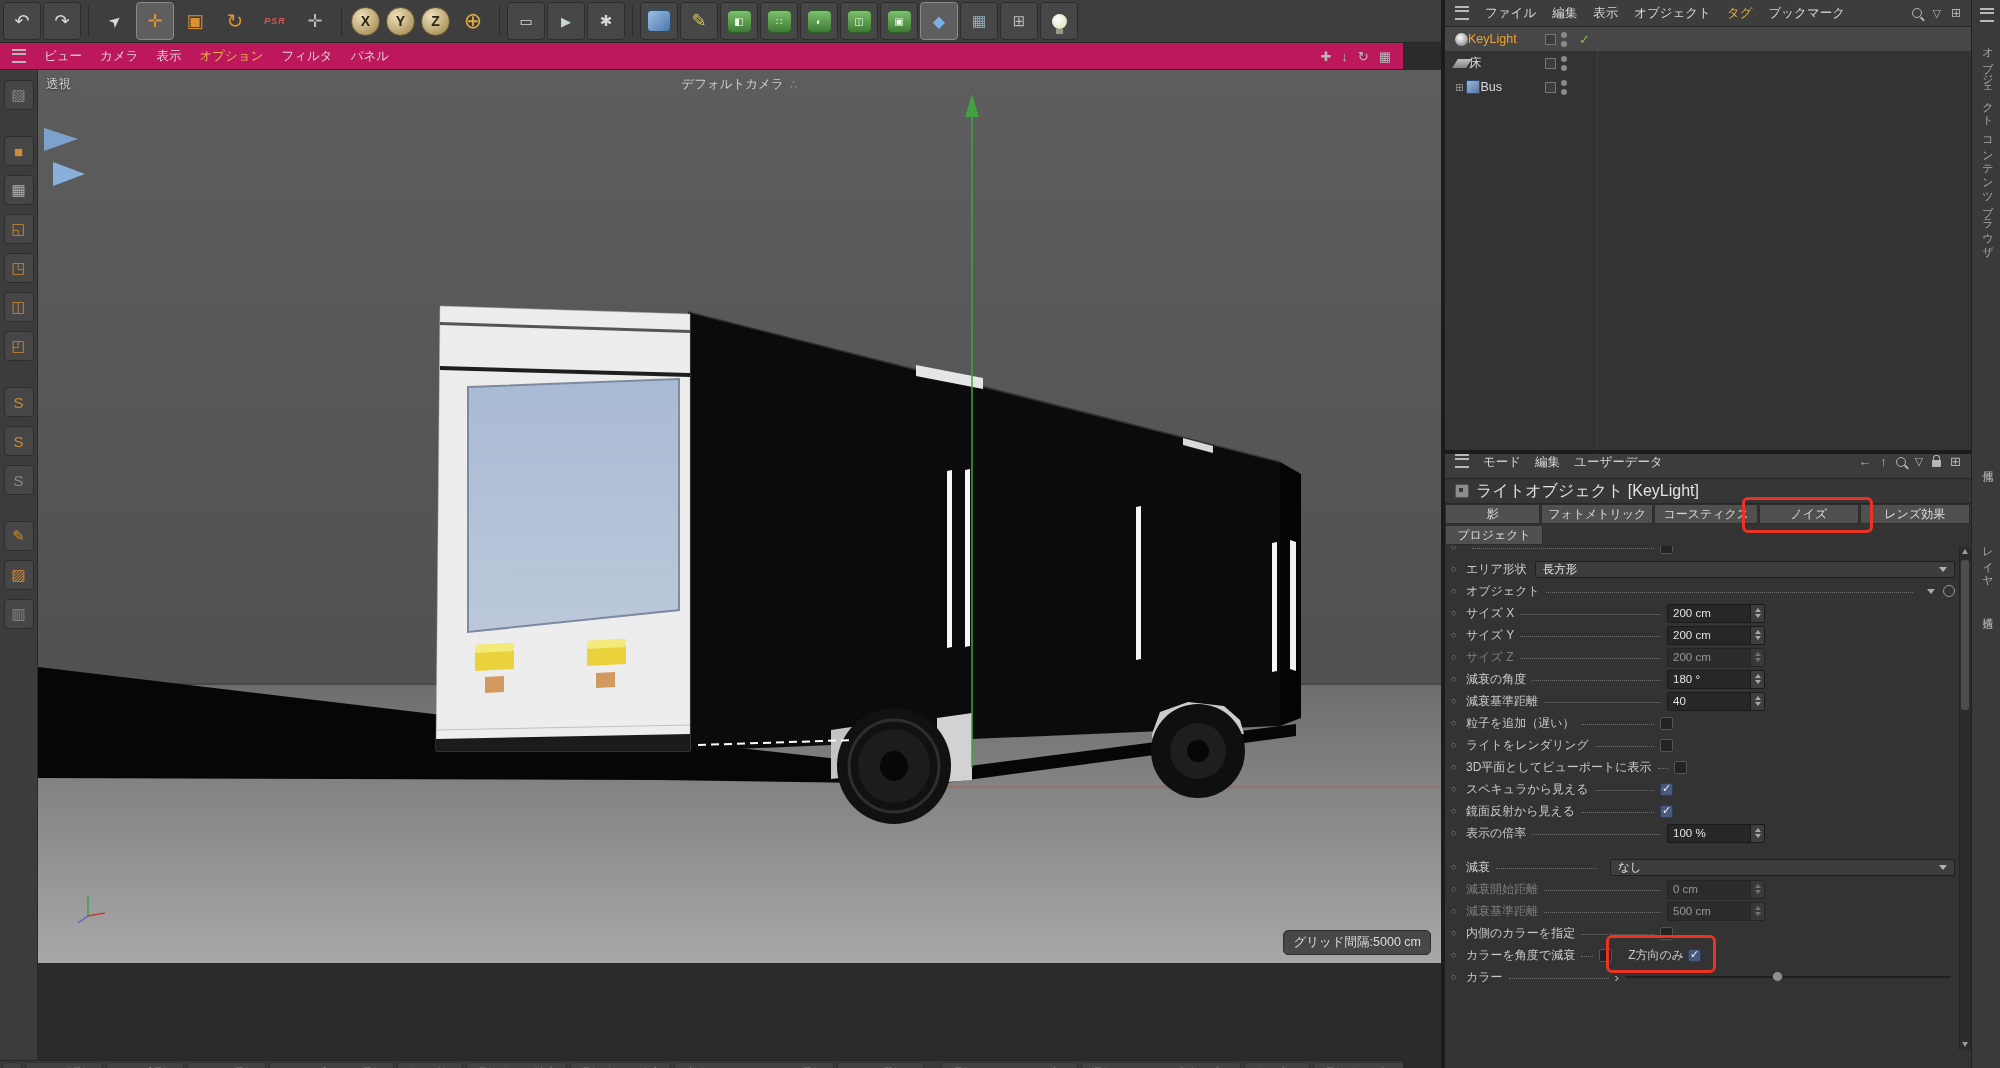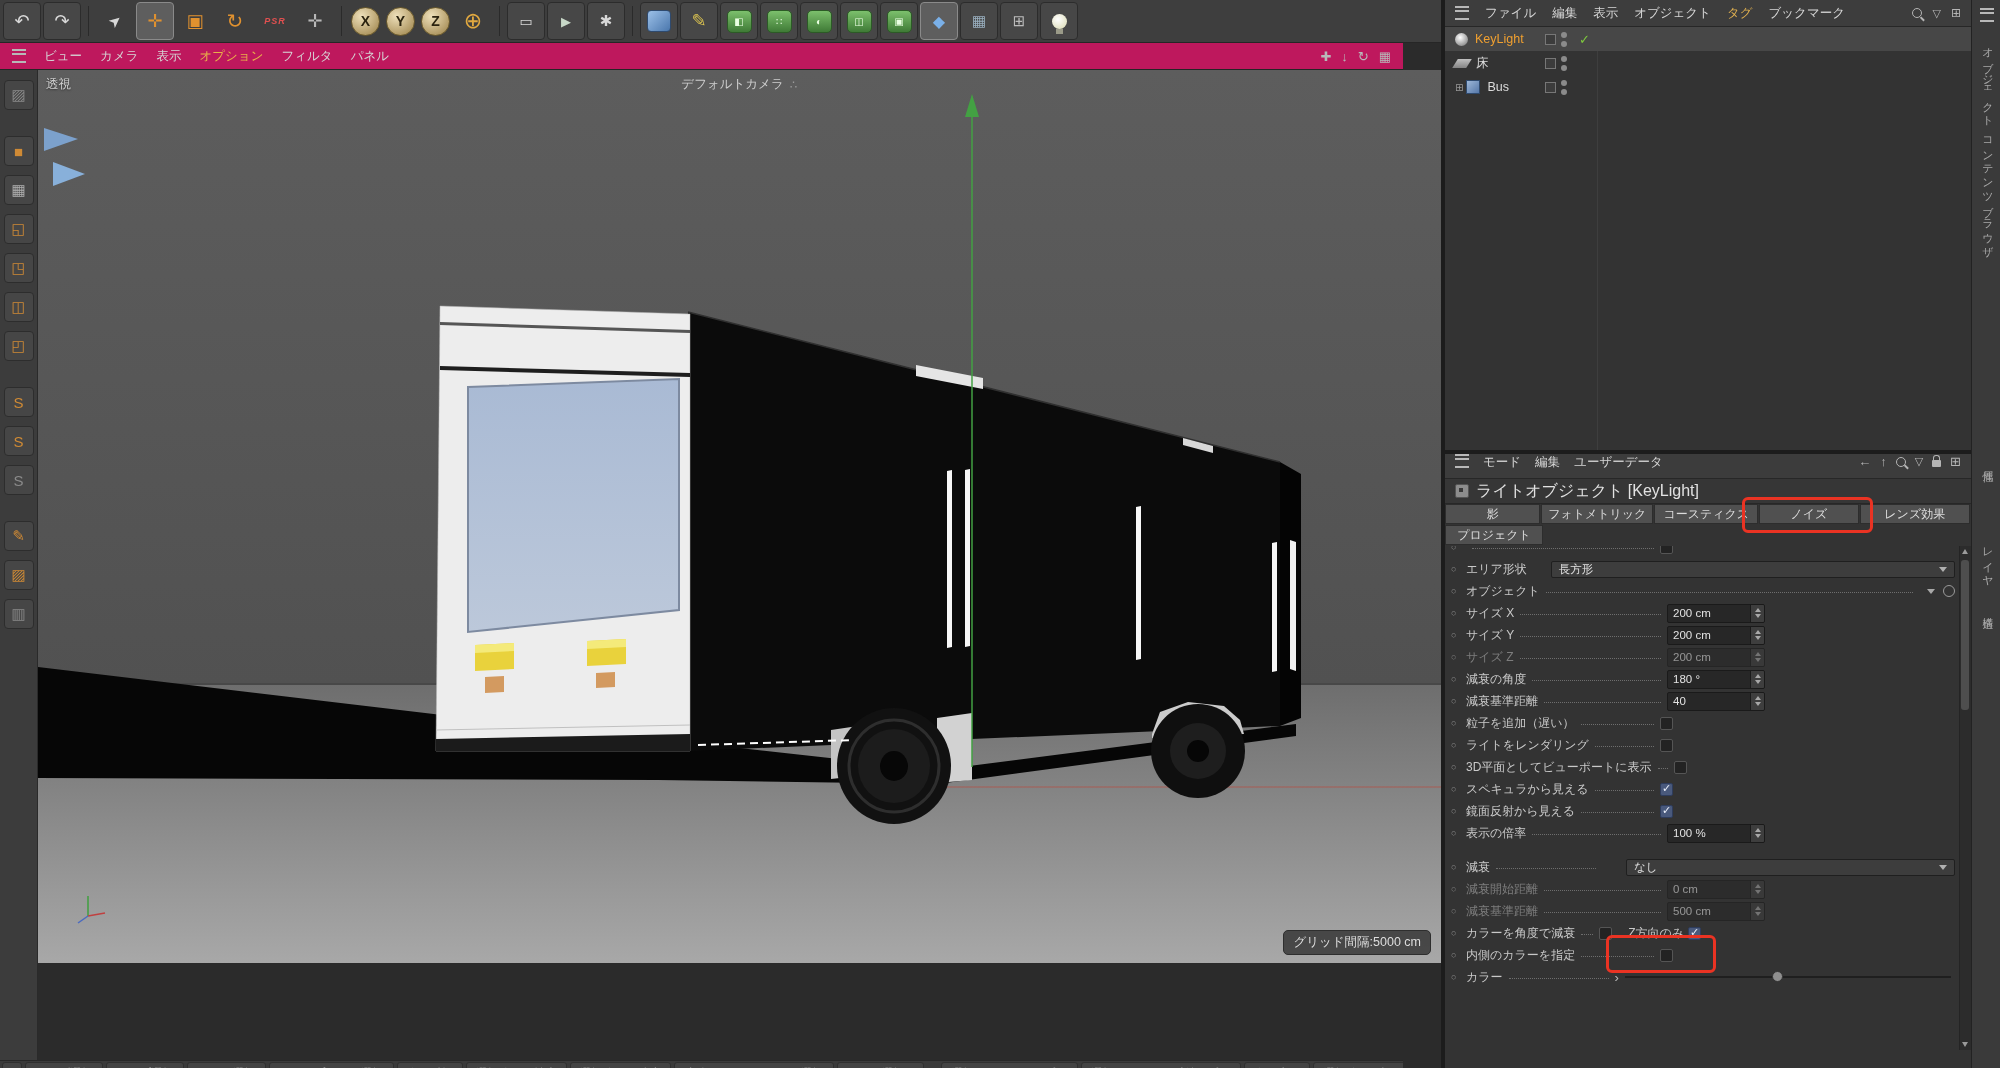--- a/index.html
+++ b/index.html
@@ -54,21 +54,21 @@
   
   .main-divider{left:1441px;top:0;width:4px;height:1068px;background:#1c1c1c}
   .right-panel{left:1445px;top:0;width:526px;height:1068px;background:#333}
   .om-menu{height:26px;background:#3d3d3d;border-bottom:1px solid #272727;display:flex;align-items:center;gap:16px;padding:0 10px;font-size:12.5px;color:#d6d6d6}
   .om-menu .tag-accent{color:#e0b050}
   .om-right{margin-left:auto;display:flex;gap:10px;align-items:center}
   .om-body{position:relative;height:423px;background:#333;border-bottom:4px solid #1c1c1c;box-sizing:content-box}
   .omdiv{position:absolute;left:152px;top:0;bottom:0;width:1px;background:#3e3e3e}
   .orow{height:24px;display:flex;align-items:center;padding-left:10px;font-size:12.5px;color:#dcdcdc;position:relative}
   .orow.sel{background:#474747}
-  .oname{margin-left:7px}
+  .oname{}
   .oname.keylight{color:#f0a030}
   .light-ico{width:13px;height:13px;border-radius:50%;background:radial-gradient(circle at 40% 35%,#fff,#909090 75%);flex:none}
   .floor-ico{width:14px;height:9px;background:linear-gradient(#c0c0c0,#848484);transform:skewX(-32deg);flex:none}
   .bus-ico{width:12px;height:12px;background:linear-gradient(135deg,#9db7d8,#5577a8);border:1px solid #2f4a6e;flex:none}
   .exp{font-size:10px;color:#999;margin-right:3px;flex:none}
   .lay{position:absolute;left:100px;width:9px;height:9px;border:1px solid #777;background:#3c3c3c}
   .tg{position:absolute;left:116px;display:flex;flex-direction:column;gap:3px}
   .tg i{width:6px;height:6px;border-radius:50%;background:#8b8b8b}
   .tagchk{position:absolute;left:134px;color:#7ec83e;font-weight:bold;font-size:13px}
 
@@ -95,21 +95,21 @@
   .adot::before{content:"○"}
   .lbl{white-space:nowrap;flex:none}
   .leader{flex:1;height:9px;border-bottom:1px dotted #6e6e6e;margin:0 6px 6px 6px;min-width:10px}
   .leadfix{width:100px;flex:none;height:9px;border-bottom:1px dotted #6e6e6e;margin:0 6px 6px 6px}
   .spin{display:flex;width:96px;height:17px;background:#272727;border:1px solid #1a1a1a;border-radius:2px;flex:none;overflow:hidden}
   .spin .v{flex:1;padding:0 5px;font-size:11.5px;color:#e2e2e2;line-height:17px;white-space:nowrap}
   .spin .ar{width:13px;background:#3e3e3e;display:flex;flex-direction:column;align-items:center;justify-content:center;gap:2px;border-left:1px solid #1a1a1a}
   .spin .ar i{width:0;height:0;border-left:3px solid transparent;border-right:3px solid transparent}
   .spin .ar .up{border-bottom:4px solid #a8a8a8}
   .spin .ar .dn{border-top:4px solid #a8a8a8}
-  .dd{flex:1;height:17px;background:#3d3d3d;border:1px solid #1f1f1f;border-radius:2px;margin-left:24px;display:flex;align-items:center;padding:0 7px;font-size:11.5px;color:#e0e0e0;box-sizing:border-box}
+  .dd{flex:1;height:17px;background:#3d3d3d;border:1px solid #1f1f1f;border-radius:2px;margin-left:8px;display:flex;align-items:center;padding:0 7px;font-size:11.5px;color:#e0e0e0;box-sizing:border-box}
   .dd .chev{margin-left:auto;width:0;height:0;border-left:4px solid transparent;border-right:4px solid transparent;border-top:5px solid #b0b0b0}
   .cb{width:13px;height:13px;background:#232323;border:1px solid #555;border-radius:2px;flex:none;position:relative;box-sizing:border-box}
   .cb.on{background:#49597c;border-color:#2e3c5c}
   .cb.on::after{content:"✓";position:absolute;top:-2px;left:1px;color:#eef2fc;font-size:11px}
   .tail-s{width:190px;flex:none}
   .tail-c{width:282px;flex:none}
   .tailf{flex:1}
   .sp16{width:16px;flex:none}
   .sp4{width:4px;flex:none}
   .arow.dis .lbl,.arow.dis .adot::before{color:#7d7d7d}
@@ -592,40 +592,40 @@
           <span class="ar">
               <i class="up"></i>
               <i class="dn"></i>
             </span>
         </span>
         <span class="tail-s"></span>
       </div>
 
       <div class="arow">
         <span class="adot"></span>
+        <span class="lbl">内側のカラーを指定</span>
+        <span class="leader"></span>
+        <span class="cb"></span>
+        <span class="tail-c"></span>
+      </div>
+
+      <div class="arow">
+        <span class="adot"></span>
         <span class="lbl">カラーを角度で減衰</span>
         <span class="leadfix" style="width:12px"></span>
         <span class="cb"></span>
         <span class="sp16"></span>
         <span class="lbl">Z方向のみ</span>
         <span class="sp4"></span>
         <span class="cb on"></span>
         <span class="tailf"></span>
       </div>
 
       <div class="arow">
         <span class="adot"></span>
-        <span class="lbl">内側のカラーを指定</span>
-        <span class="leader"></span>
-        <span class="cb"></span>
-        <span class="tail-c"></span>
-      </div>
-
-      <div class="arow">
-        <span class="adot"></span>
         <span class="lbl">カラー</span>
         <span class="leadfix"></span>
         <span class="chevr">›</span>
         <span class="slider">
             <span class="knob"></span>
           </span>
       </div>
 
       <div class="amsb">
         <span class="ua"></span>

